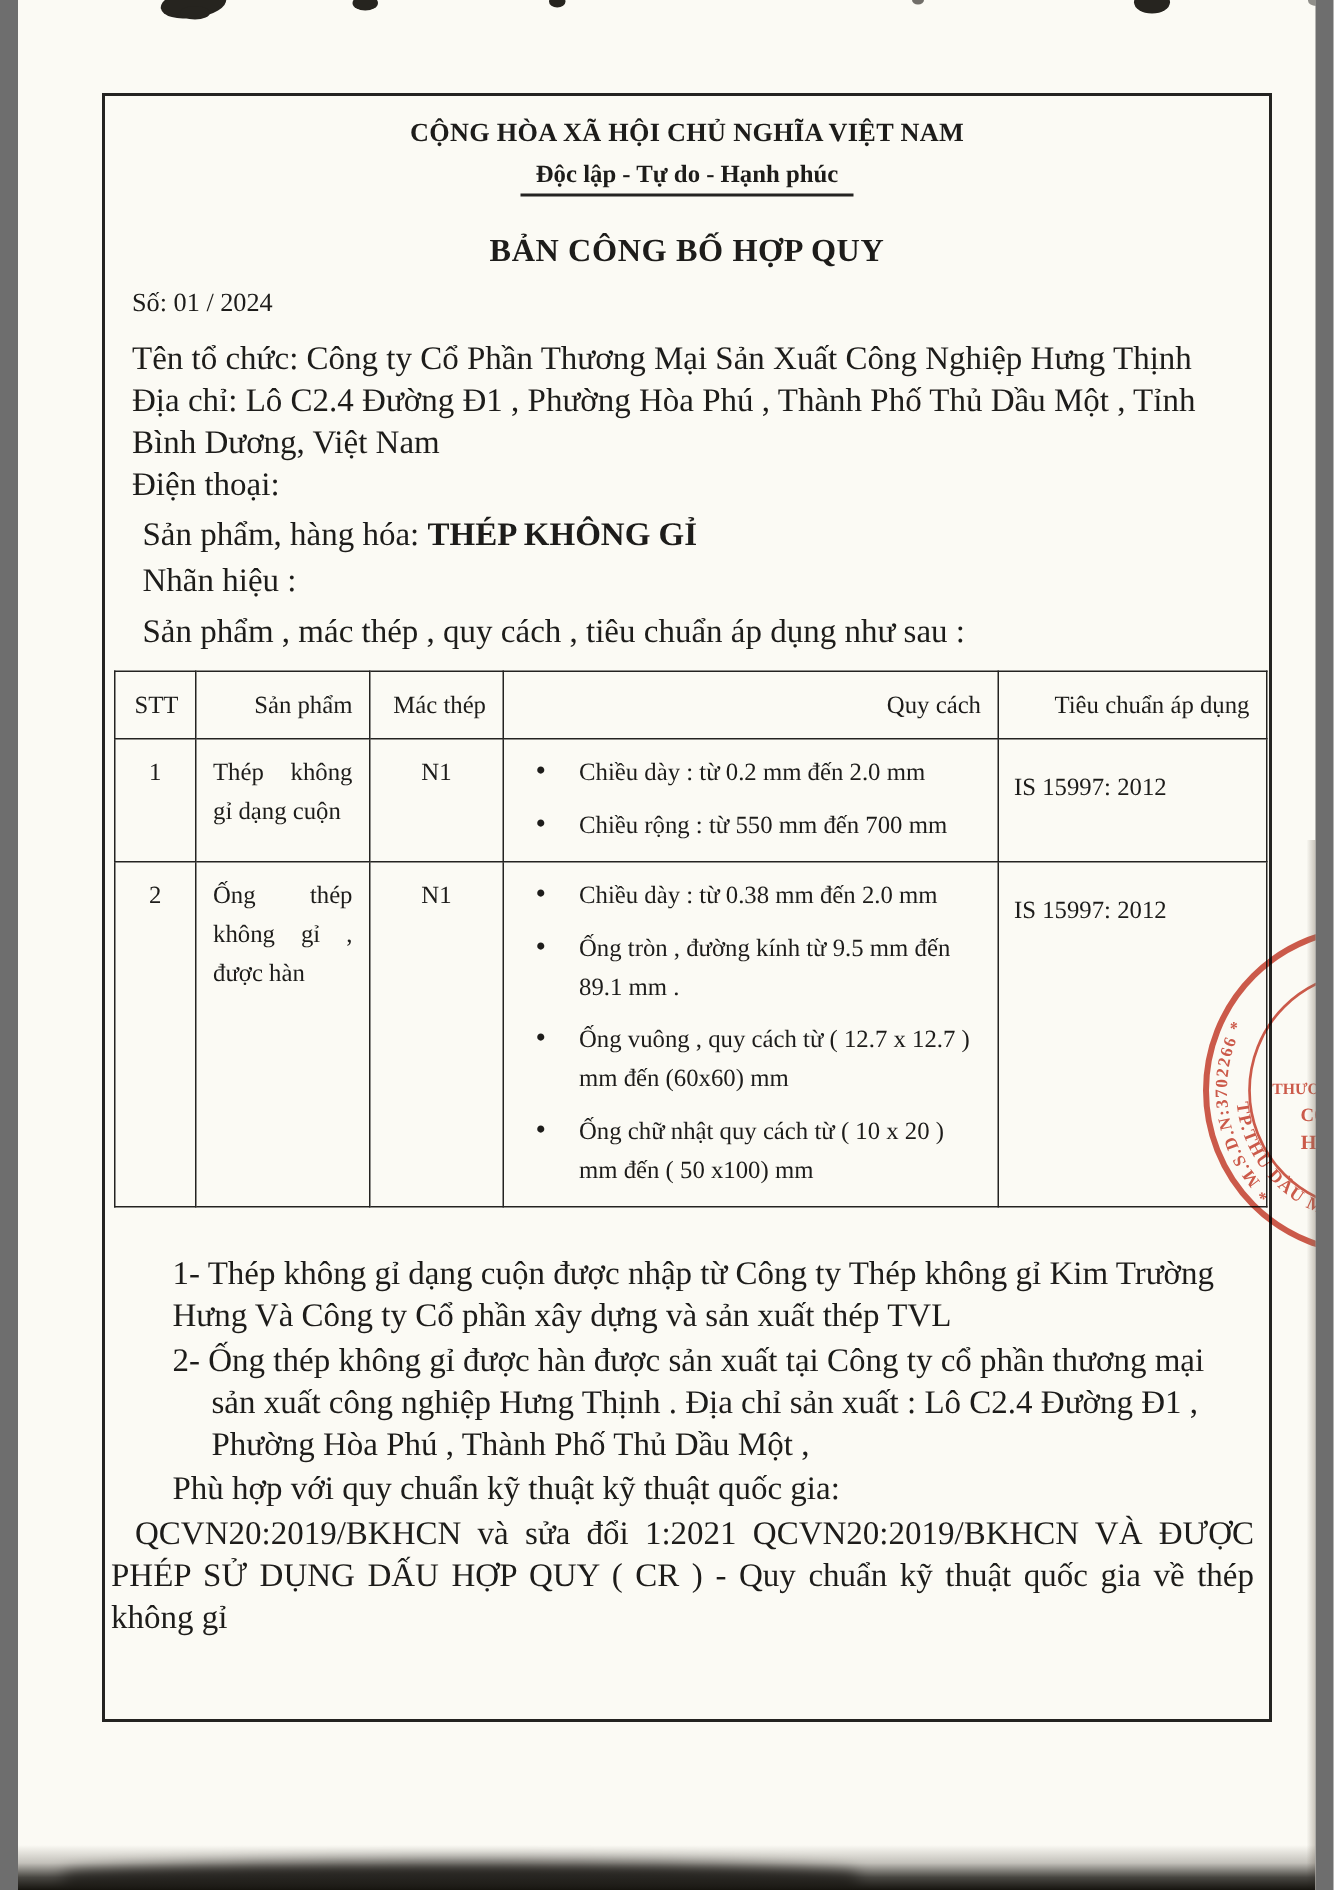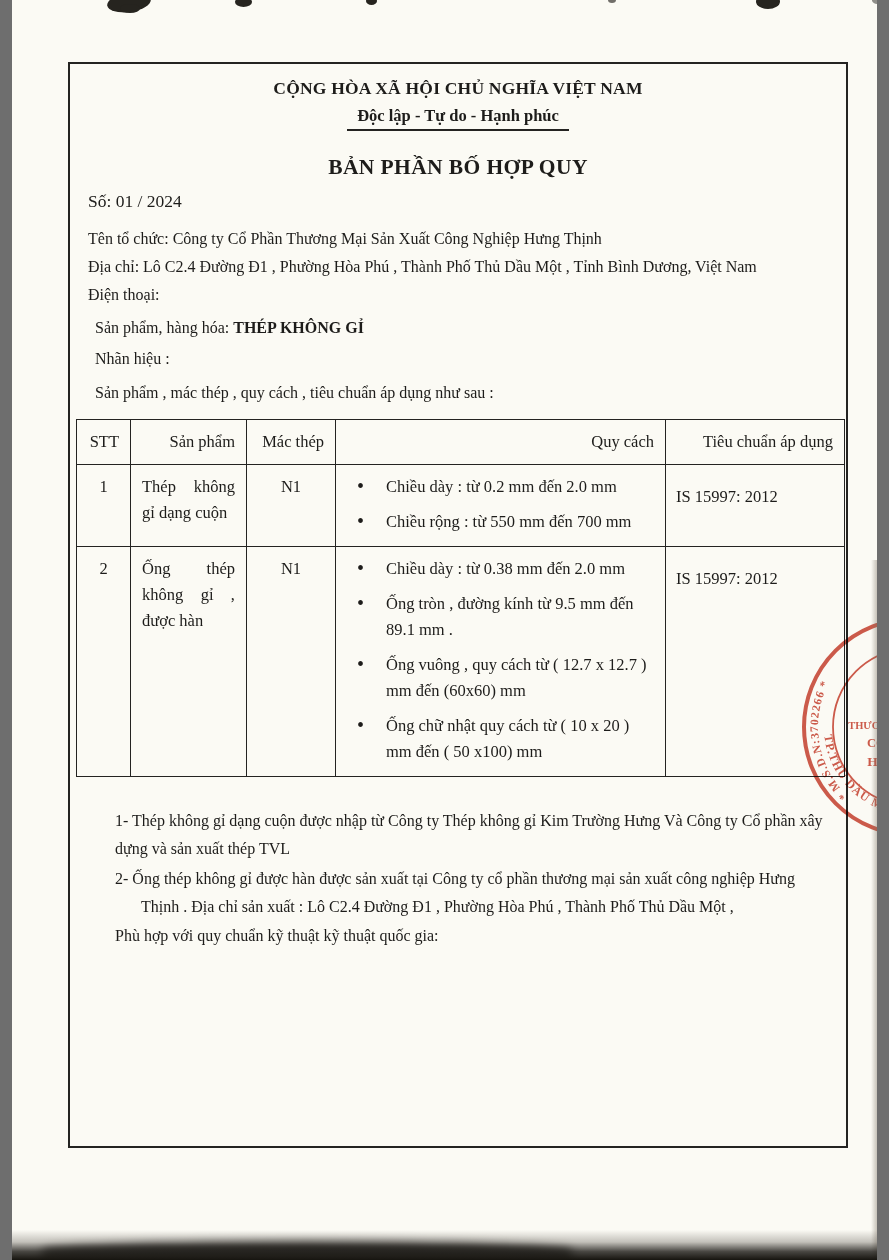--- a/index.html
+++ b/index.html
@@ -4,21 +4,21 @@
 <style>
   html,body{margin:0;padding:0;}
   body{background:#6e6e6e;font-family:"Liberation Serif","DejaVu Serif",serif;}
   .page{position:relative;width:865px;height:1260px;background:#fbfaf4;overflow:hidden;color:#1d1c1a;margin:0 auto;}
   .frame{position:absolute;left:56px;top:62px;width:780px;height:1086px;border:2px solid #242321;padding:14px 18px 0;box-sizing:border-box;}
   .nat-title{text-align:center;font-weight:bold;font-size:17.5px;letter-spacing:.2px;}
   .motto{text-align:center;font-weight:bold;font-size:16.5px;margin-top:7px;}
   .motto span{display:inline-block;border-bottom:2px solid #242321;padding:0 10px 3px;}
   .doc-title{text-align:center;font-weight:bold;font-size:21.5px;margin-top:24px;letter-spacing:.4px;}
   .doc-number{text-align:left;font-size:17.5px;margin-top:11px;}
-  .para{font-size:16px;line-height:28px;}
+  .para{font-size:22px;line-height:28px;}
   .p-org{margin-top:13px;}
   .p-prod{margin-top:5px;margin-left:7px;}
   .p-brand{margin-top:3px;margin-left:7px;}
   .p-intro{margin-top:6px;margin-left:7px;}
   table.spec{border-collapse:collapse;table-layout:fixed;width:768px;margin-left:-12px;margin-top:12px;font-size:16.5px;line-height:26px;}
   table.spec th,table.spec td{border:1.6px solid #242321;vertical-align:top;}
   table.spec th{font-weight:normal;text-align:right;height:40px;vertical-align:middle;padding:2px 11px;}
   th.h-stt{text-align:center;padding:2px 4px;}
   td.c-stt{text-align:center;padding-top:9px;}
   td.c-sp{padding:9px 11px;text-align:justify;}
@@ -44,21 +44,21 @@
 </head>
 <body>
 
 <div class="page">
 
   <div class="frame">
 
     <div class="nat-title">CỘNG HÒA XÃ HỘI CHỦ NGHĨA VIỆT NAM</div>
     <div class="motto"><span>Độc lập - Tự do - Hạnh phúc</span></div>
 
-    <div class="doc-title">BẢN PHẦN BỐ HỢP QUY</div>
+    <div class="doc-title">BẢN CÔNG BỐ HỢP QUY</div>
     <div class="doc-number">Số: 01 / 2024</div>
 
     <div class="para p-org">Tên tổ chức: Công ty Cổ Phần Thương Mại Sản Xuất Công Nghiệp Hưng Thịnh</div>
     <div class="para p-addr">Địa chỉ: Lô C2.4 Đường Đ1 , Phường Hòa Phú , Thành Phố Thủ Dầu Một , Tỉnh Bình Dương, Việt Nam</div>
     <div class="para p-phone">Điện thoại:</div>
     <div class="para p-prod"><span>Sản phẩm, hàng hóa: </span><b>THÉP KHÔNG GỈ</b></div>
     <div class="para p-brand">Nhãn hiệu :</div>
     <div class="para p-intro">Sản phẩm , mác thép , quy cách , tiêu chuẩn áp dụng như sau :</div>
 
     <table class="spec">
@@ -105,20 +105,21 @@
           </td>
           <td class="c-tc">IS 15997: 2012</td>
         </tr>
       </tbody>
     </table>
 
     <div class="notes">
       <div class="para n1">1-  Thép không gỉ dạng cuộn được nhập từ Công ty Thép không gỉ Kim Trường Hưng Và Công ty Cổ phần xây dựng và sản xuất thép TVL</div>
       <div class="para n2">2-  Ống thép không gỉ được hàn được sản xuất tại Công ty cổ phần thương mại sản xuất công nghiệp Hưng Thịnh . Địa chỉ sản xuất : Lô C2.4 Đường Đ1 , Phường Hòa Phú , Thành Phố Thủ Dầu Một ,</div>
       <div class="para n-conf">Phù hợp với quy chuẩn kỹ thuật kỹ thuật quốc gia:</div>
+      <div class="para n-detail">QCVN20:2019/BKHCN và sửa đổi 1:2021 QCVN20:2019/BKHCN VÀ ĐƯỢC PHÉP SỬ DỤNG DẤU HỢP QUY ( CR ) -  Quy chuẩn kỹ thuật quốc gia về thép không gỉ</div>
     </div>
 
   </div>
 
   <div class="stamp">
     <svg width="230" height="230" viewBox="0 0 230 230">
       <circle cx="115" cy="115" r="108" fill="none" stroke="currentColor" stroke-width="4"></circle>
       <circle cx="115" cy="115" r="79" fill="none" stroke="currentColor" stroke-width="1.8"></circle>
       <defs>
         <path id="arcL" d="M 115,209 A 94,94 0 0 1 21,115 A 94,94 0 0 1 115,21" fill="none"></path>

